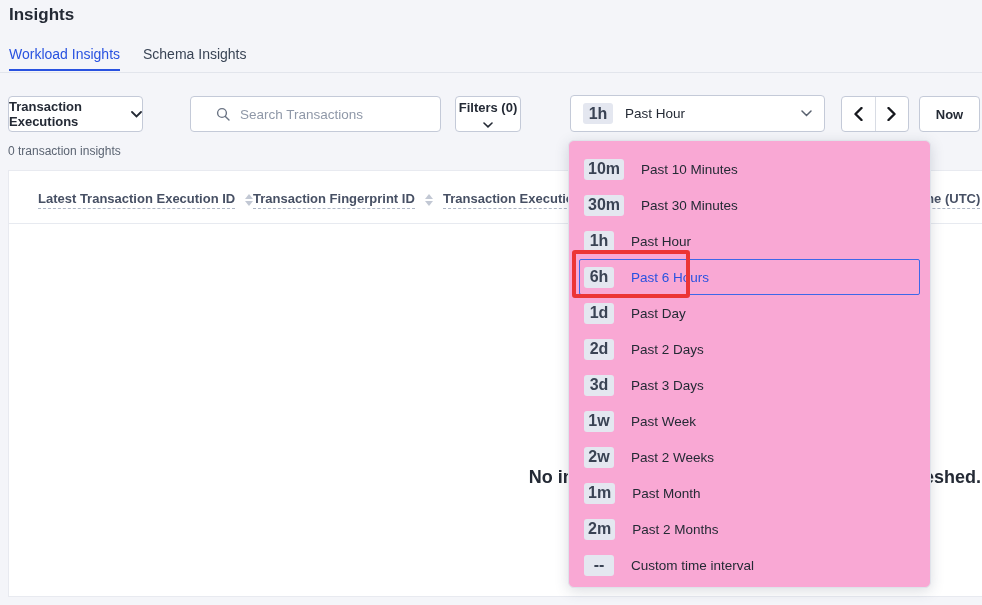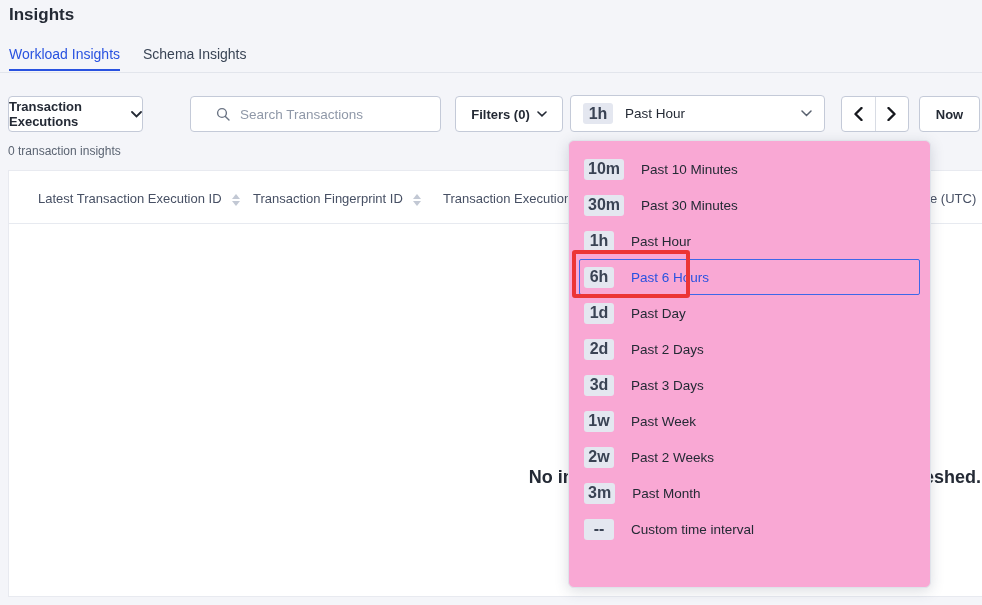--- a/index.html
+++ b/index.html
@@ -13,21 +13,21 @@
   .tab{position:absolute;top:2px;font-size:14px;cursor:pointer;}
   .tab-active{left:9px;color:#2952e0;font-weight:400;}
   .tab-active::after{content:"";position:absolute;left:0;right:0;bottom:-9px;height:2px;background:#2952e0;}
   .tab-inactive{left:143px;color:#394455;font-weight:400;}
 
   
   .btn{position:absolute;top:96px;height:36px;background:#fff;border:1px solid #c4cad8;border-radius:4px;
        display:flex;align-items:center;justify-content:center;gap:7px;box-sizing:border-box;
        font-size:13px;font-weight:700;color:#242a35;cursor:pointer;}
   .btn-view{left:8px;width:135px;}
-  .btn-filters{left:455px;width:108px;}
+  .btn-filters{left:455px;width:66px;flex-direction:column;}
   .btn-now{left:919px;width:61px;font-weight:700;}
   .search-box{position:absolute;left:190px;top:96px;width:251px;height:36px;background:#fff;
        border:1px solid #c4cad8;border-radius:4px;box-sizing:border-box;display:flex;align-items:center;padding:0 25px;gap:8px;}
   .search-box input{border:none;outline:none;flex:1;font-size:13.5px;font-family:"Liberation Sans",sans-serif;color:#242a35;background:transparent;}
   .search-box input::placeholder{color:#8f98a8;}
   .time-control{position:absolute;left:570px;top:95px;width:255px;height:37px;background:#fff;
        border:1px solid #c4cad8;border-radius:4px;box-sizing:border-box;display:flex;align-items:center;
        padding:0 12px;gap:12px;cursor:pointer;}
   .time-control .tc-label{font-size:13.5px;color:#242a35;flex:1;}
   .badge{display:inline-flex;align-items:center;justify-content:center;min-width:30px;height:21px;
@@ -35,21 +35,21 @@
   .range-arrows{position:absolute;left:841px;top:96px;width:68px;height:36px;background:#fff;
        border:1px solid #c4cad8;border-radius:4px;box-sizing:border-box;display:flex;}
   .range-arrows .cell{flex:1;display:flex;align-items:center;justify-content:center;cursor:pointer;}
   .range-arrows .cell:first-child{border-right:1px solid #d8dce4;}
   .count-text{position:absolute;left:8px;top:144px;font-size:12px;color:#5b6472;}
 
   
   .panel{position:absolute;left:8px;top:170px;width:980px;height:427px;background:#fff;
        border:1px solid #e8eaf0;box-sizing:border-box;}
   .col-head{position:absolute;top:20px;display:flex;align-items:flex-start;gap:10px;}
-  .col-label{font-size:13px;font-weight:400;color:#475064;border-bottom:1px dashed #aeb7c6;padding-bottom:17px;white-space:nowrap;}
+  .col-label{font-size:13px;font-weight:700;color:#475064;border-bottom:1px dashed #aeb7c6;padding-bottom:2px;white-space:nowrap;}
   .sort{display:flex;flex-direction:column;gap:2px;margin-top:3px;cursor:pointer;}
   .sort .up{width:0;height:0;border-left:4px solid transparent;border-right:4px solid transparent;border-bottom:5px solid #c2c8d4;}
   .sort .dn{width:0;height:0;border-left:4px solid transparent;border-right:4px solid transparent;border-top:5px solid #c2c8d4;}
   .head-divider{position:absolute;left:0;top:52px;width:100%;height:1px;background:#e7eaf0;}
   .empty-msg{position:absolute;right:6px;top:296px;font-size:18px;font-weight:700;color:#242a35;white-space:nowrap;}
 
   
   .dropdown{position:absolute;left:568px;top:140px;width:363px;height:448px;background:#f9a8d4;
        border:1px solid #dfe3ea;border-radius:6px;box-sizing:border-box;
        box-shadow:0 3px 14px rgba(55,65,90,.18);padding:10px 0;z-index:5;}
@@ -198,24 +198,28 @@
         <span class="badge">1w</span>
         <span class="tp-label">Past Week</span>
       </div>
 
       <div class="tp-item">
         <span class="badge">2w</span>
         <span class="tp-label">Past 2 Weeks</span>
       </div>
 
       <div class="tp-item">
-        <span class="badge">3m</span>
+        <span class="badge">1m</span>
         <span class="tp-label">Past Month</span>
       </div>
 
+      <div class="tp-item">
+        <span class="badge">2m</span>
+        <span class="tp-label">Past 2 Months</span>
+      </div>
 
       <div class="tp-item">
         <span class="badge">--</span>
         <span class="tp-label">Custom time interval</span>
       </div>
     </div>
 
   <div class="annotation"></div>
 
 </div>

